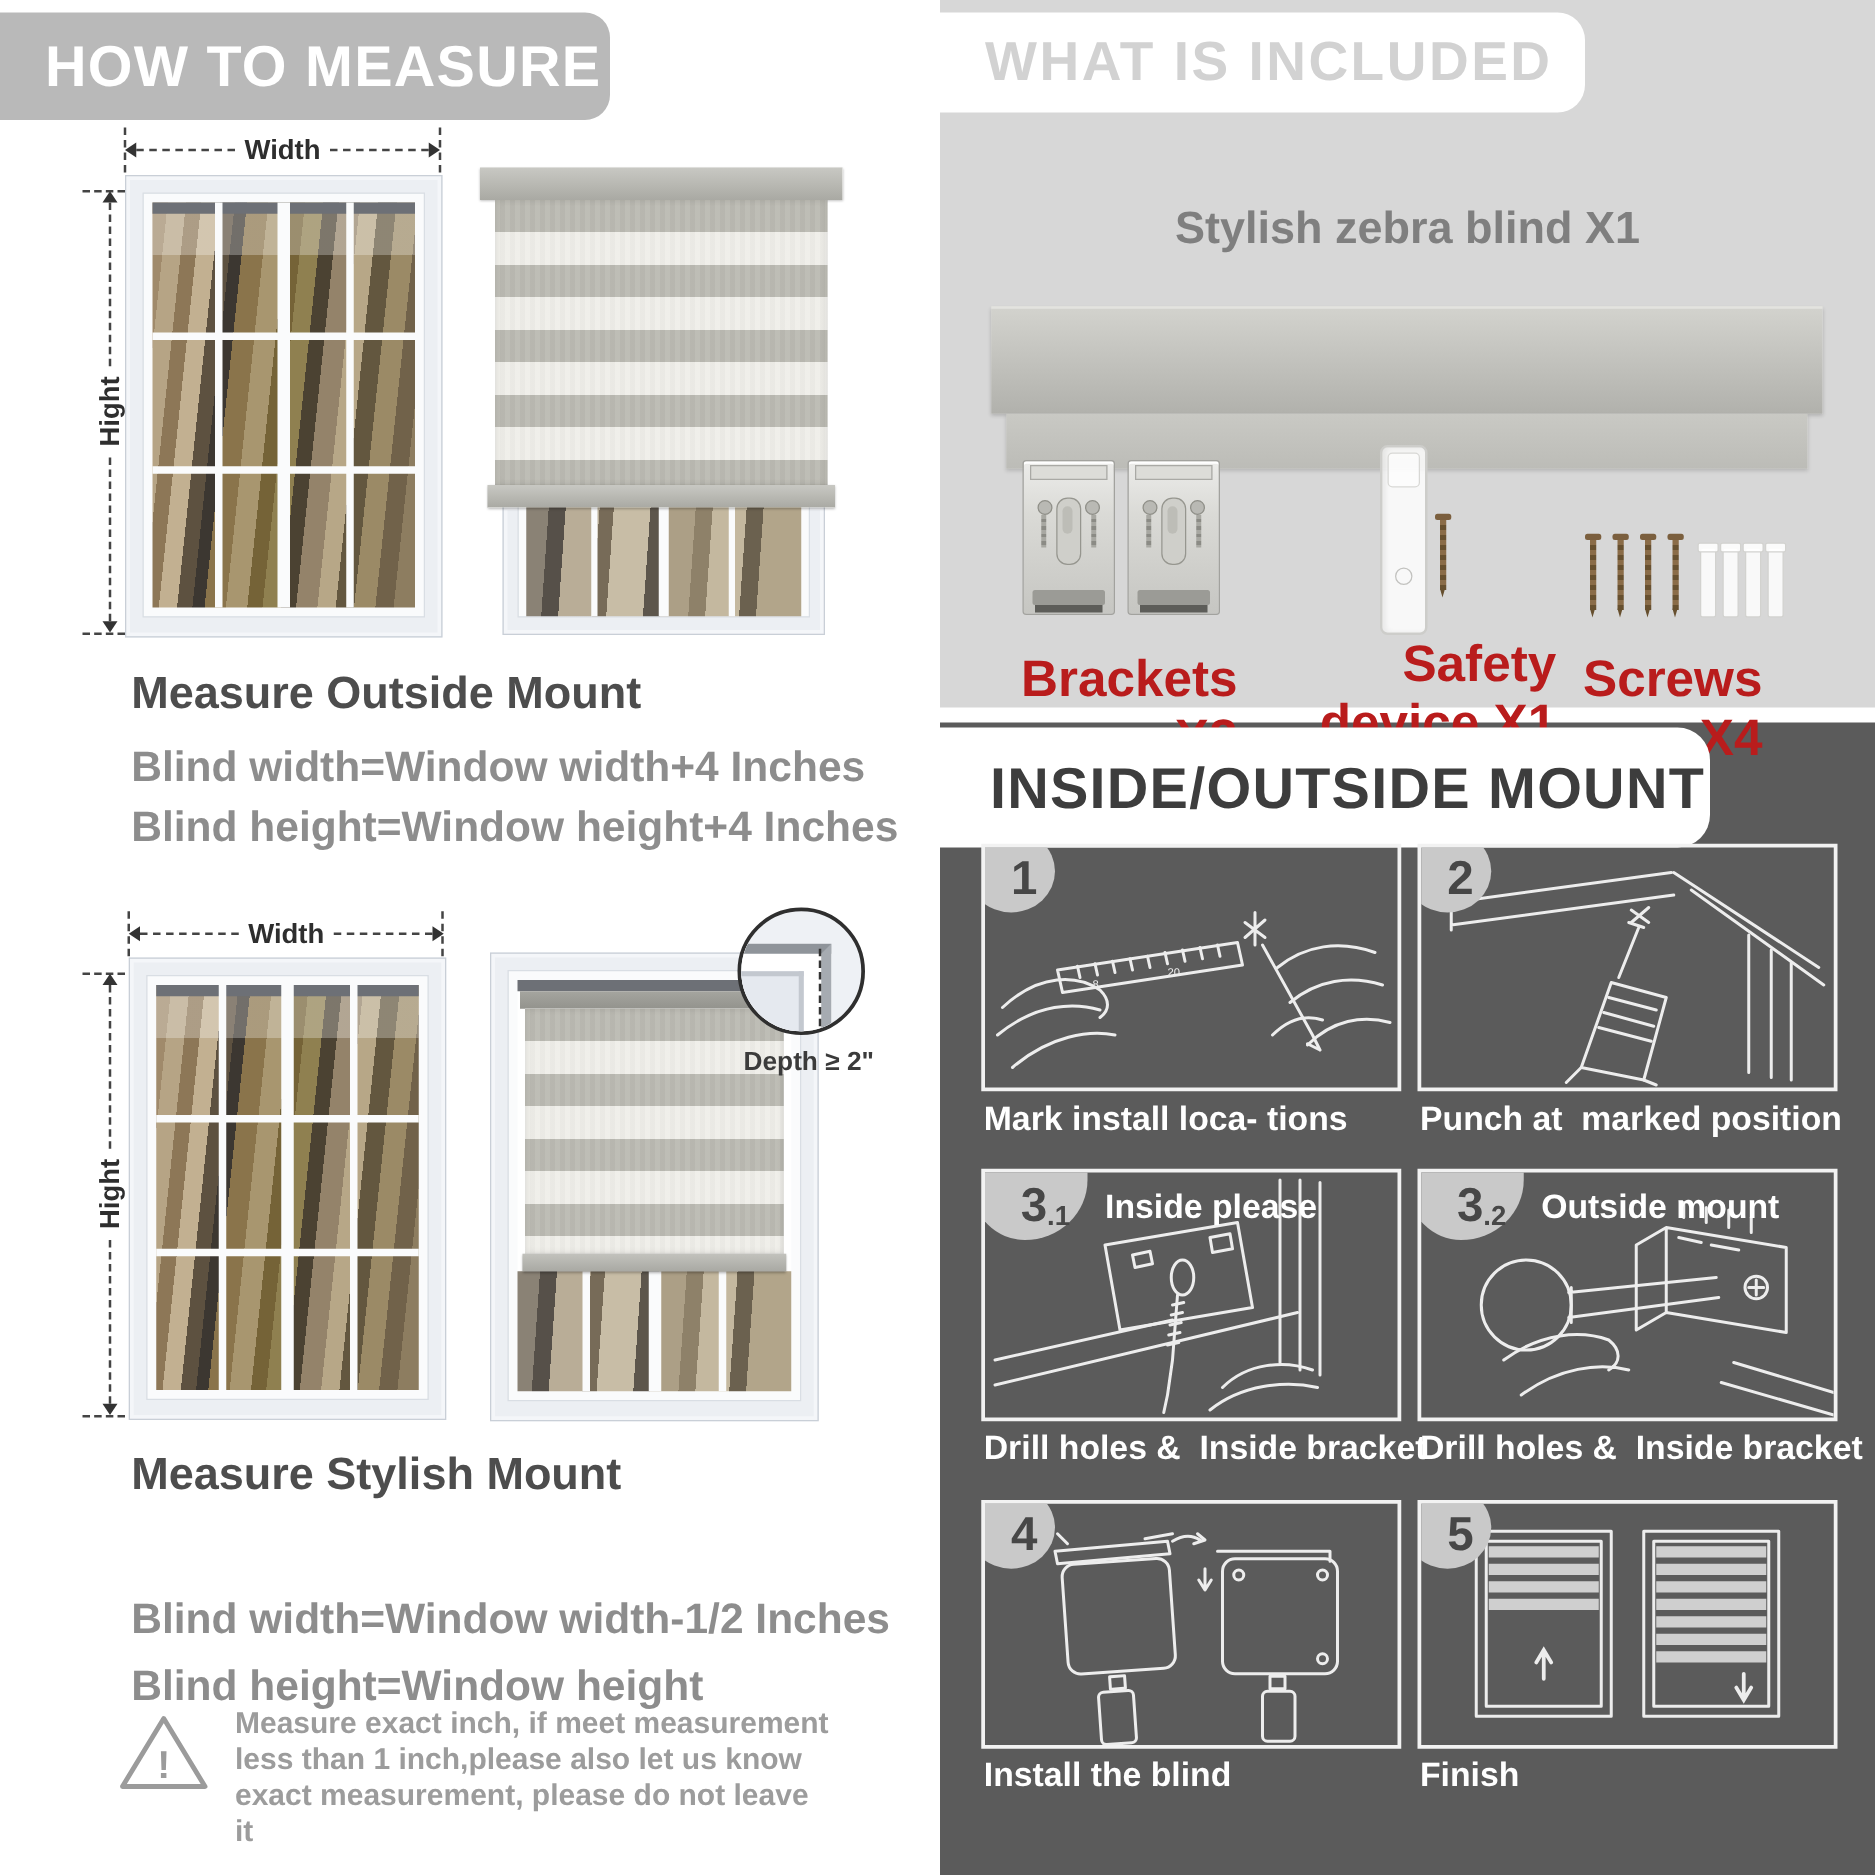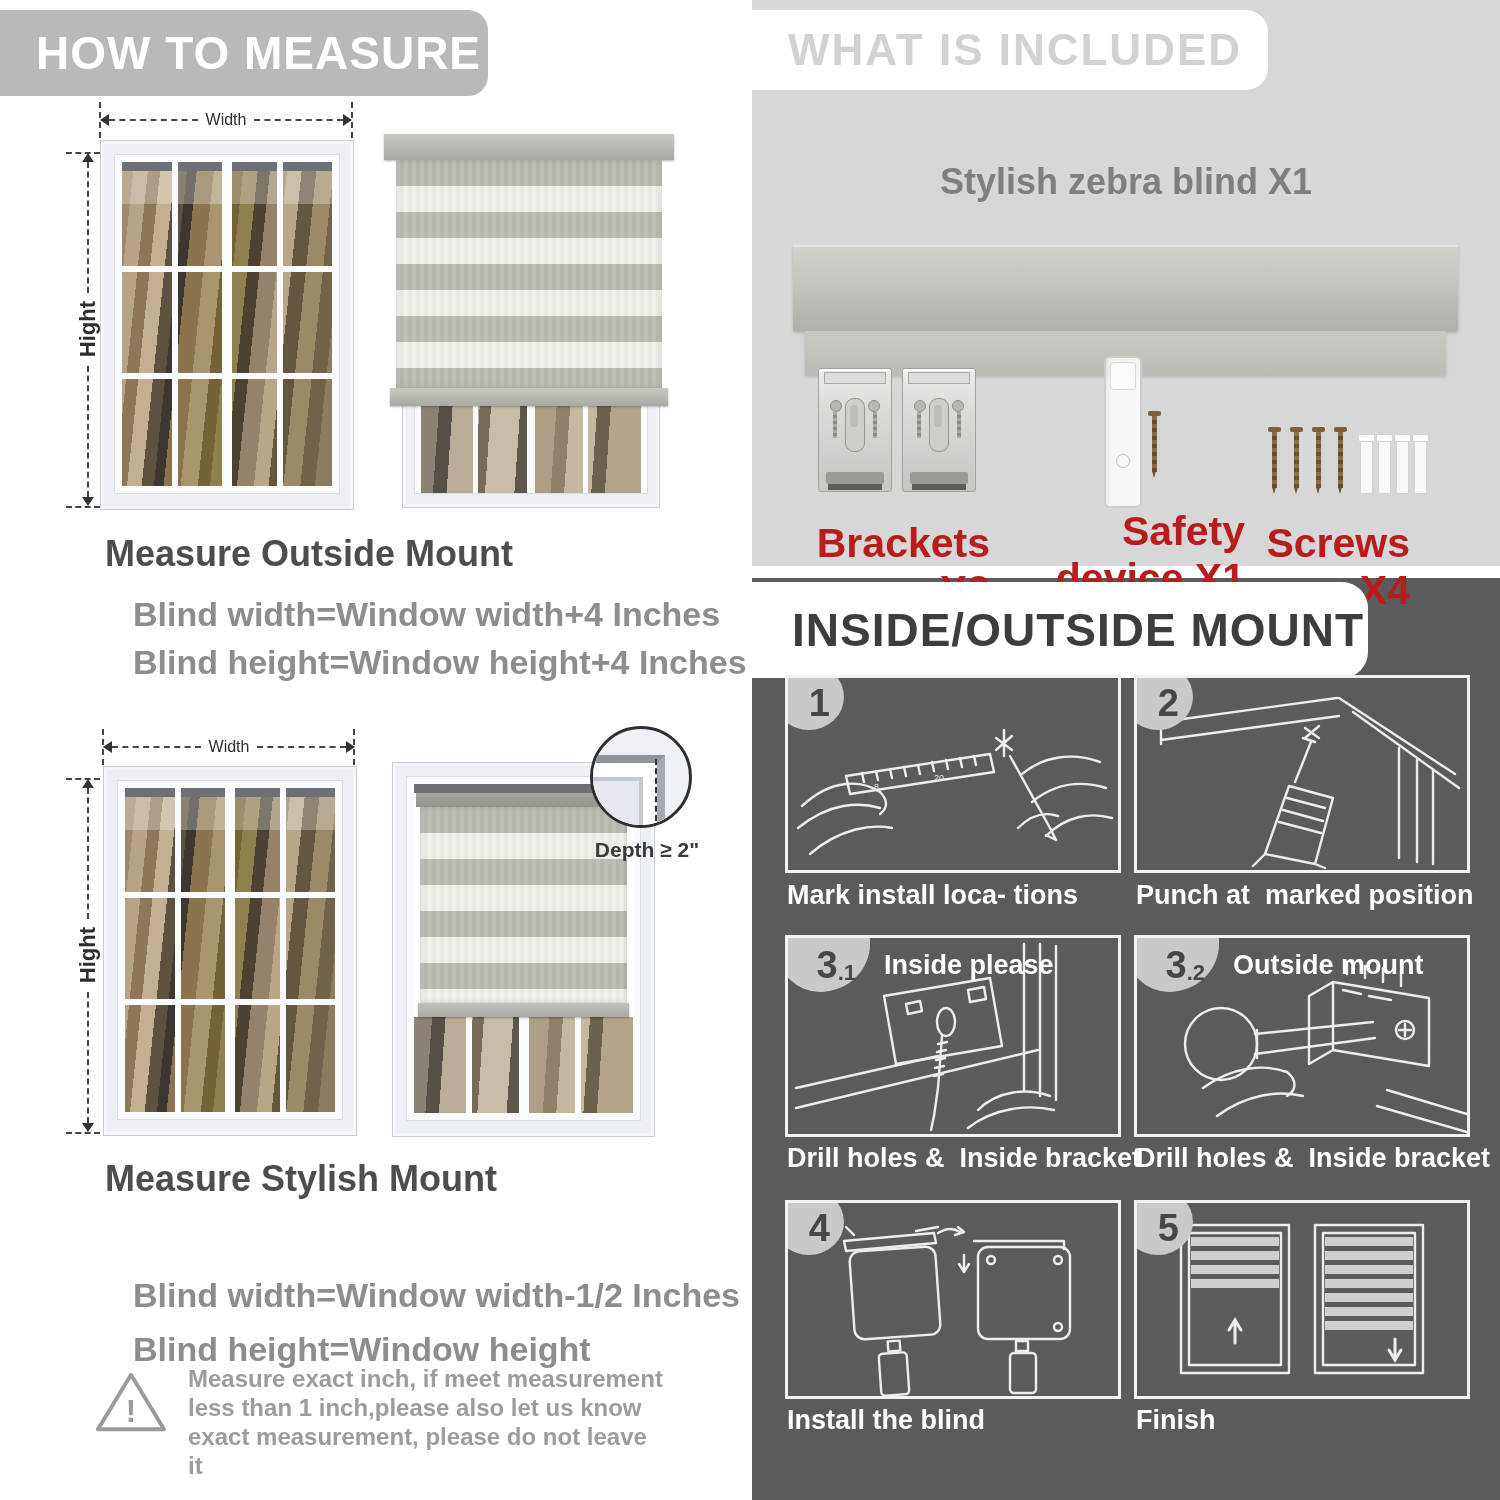--- a/index.html
+++ b/index.html
@@ -42,34 +42,34 @@
   .rail{position:absolute;background:linear-gradient(180deg,#c8c8c3 0%,#b6b6b0 60%,#a9a9a3 100%);box-shadow:0 1px 2px rgba(0,0,0,.28);}
   .zebra{position:absolute;background:repeating-linear-gradient(180deg,#bbbab2 0 26px,#efeee9 26px 52px);
          box-shadow:inset 0 0 6px rgba(0,0,0,.12);}
   .zebra:after{content:"";position:absolute;inset:0;background:repeating-linear-gradient(90deg,rgba(255,255,255,.05) 0 4px,rgba(0,0,0,.02) 4px 8px);}
 
   
   .harrow{display:flex;align-items:center;}
   .varrow{display:flex;flex-direction:column;align-items:center;}
   .adash{flex:1;border-top:2px dashed #444;height:0;}
   .adashv{flex:1;border-left:2px dashed #444;width:0;}
-  .alabel{font-size:16px;font-weight:normal;color:#2e2e2e;padding:0 8px;white-space:nowrap;}
+  .alabel{font-size:22px;font-weight:bold;color:#2e2e2e;padding:0 8px;white-space:nowrap;}
   .alabelv{font-size:22px;font-weight:bold;color:#2e2e2e;writing-mode:vertical-rl;transform:rotate(180deg);padding:8px 0;}
   .ah{width:0;height:0;border-top:6px solid transparent;border-bottom:6px solid transparent;}
   .ah.r{border-left:9px solid #333;}
   .ah.l{border-right:9px solid #333;}
   .av{width:0;height:0;border-left:6px solid transparent;border-right:6px solid transparent;}
   .av.u{border-bottom:9px solid #333;}
   .av.d{border-top:9px solid #333;}
   .tickv{position:absolute;width:0;border-left:2px dashed #444;}
   .tickh{position:absolute;height:0;border-top:2px dashed #444;}
 
   
   .h2{font-size:36px;font-weight:bold;color:#4d4d4d;}
-  .formula{font-size:34px;font-weight:bold;color:#8d8d8d;margin-left:28px;}
+  .formula{font-size:34px;font-weight:bold;color:#8d8d8d;}
   .warn-text{font-size:24px;line-height:29px;font-weight:bold;color:#9c9c9c;}
   .depth-label{font-size:21px;font-weight:bold;color:#3b3b3b;text-align:center;}
 
   
   .cdetail{left:590px;top:726px;width:96px;height:96px;border:3px solid #2f2f2f;border-radius:50%;background:#eef1f5;overflow:hidden;}
   .cd-band{position:absolute;top:26px;left:-8px;right:24px;bottom:-4px;background:#ffffff;border-top:8px solid #8f949a;border-right:8px solid #a6abb1;}
   .cd-glass{position:absolute;top:48px;left:-8px;right:46px;bottom:-4px;background:#e5e9ef;border-top:4px solid #c3c8cf;border-right:4px solid #c3c8cf;}
   .cd-dash{position:absolute;right:32px;top:30px;bottom:4px;border-left:2px dashed #333;}
 
   

